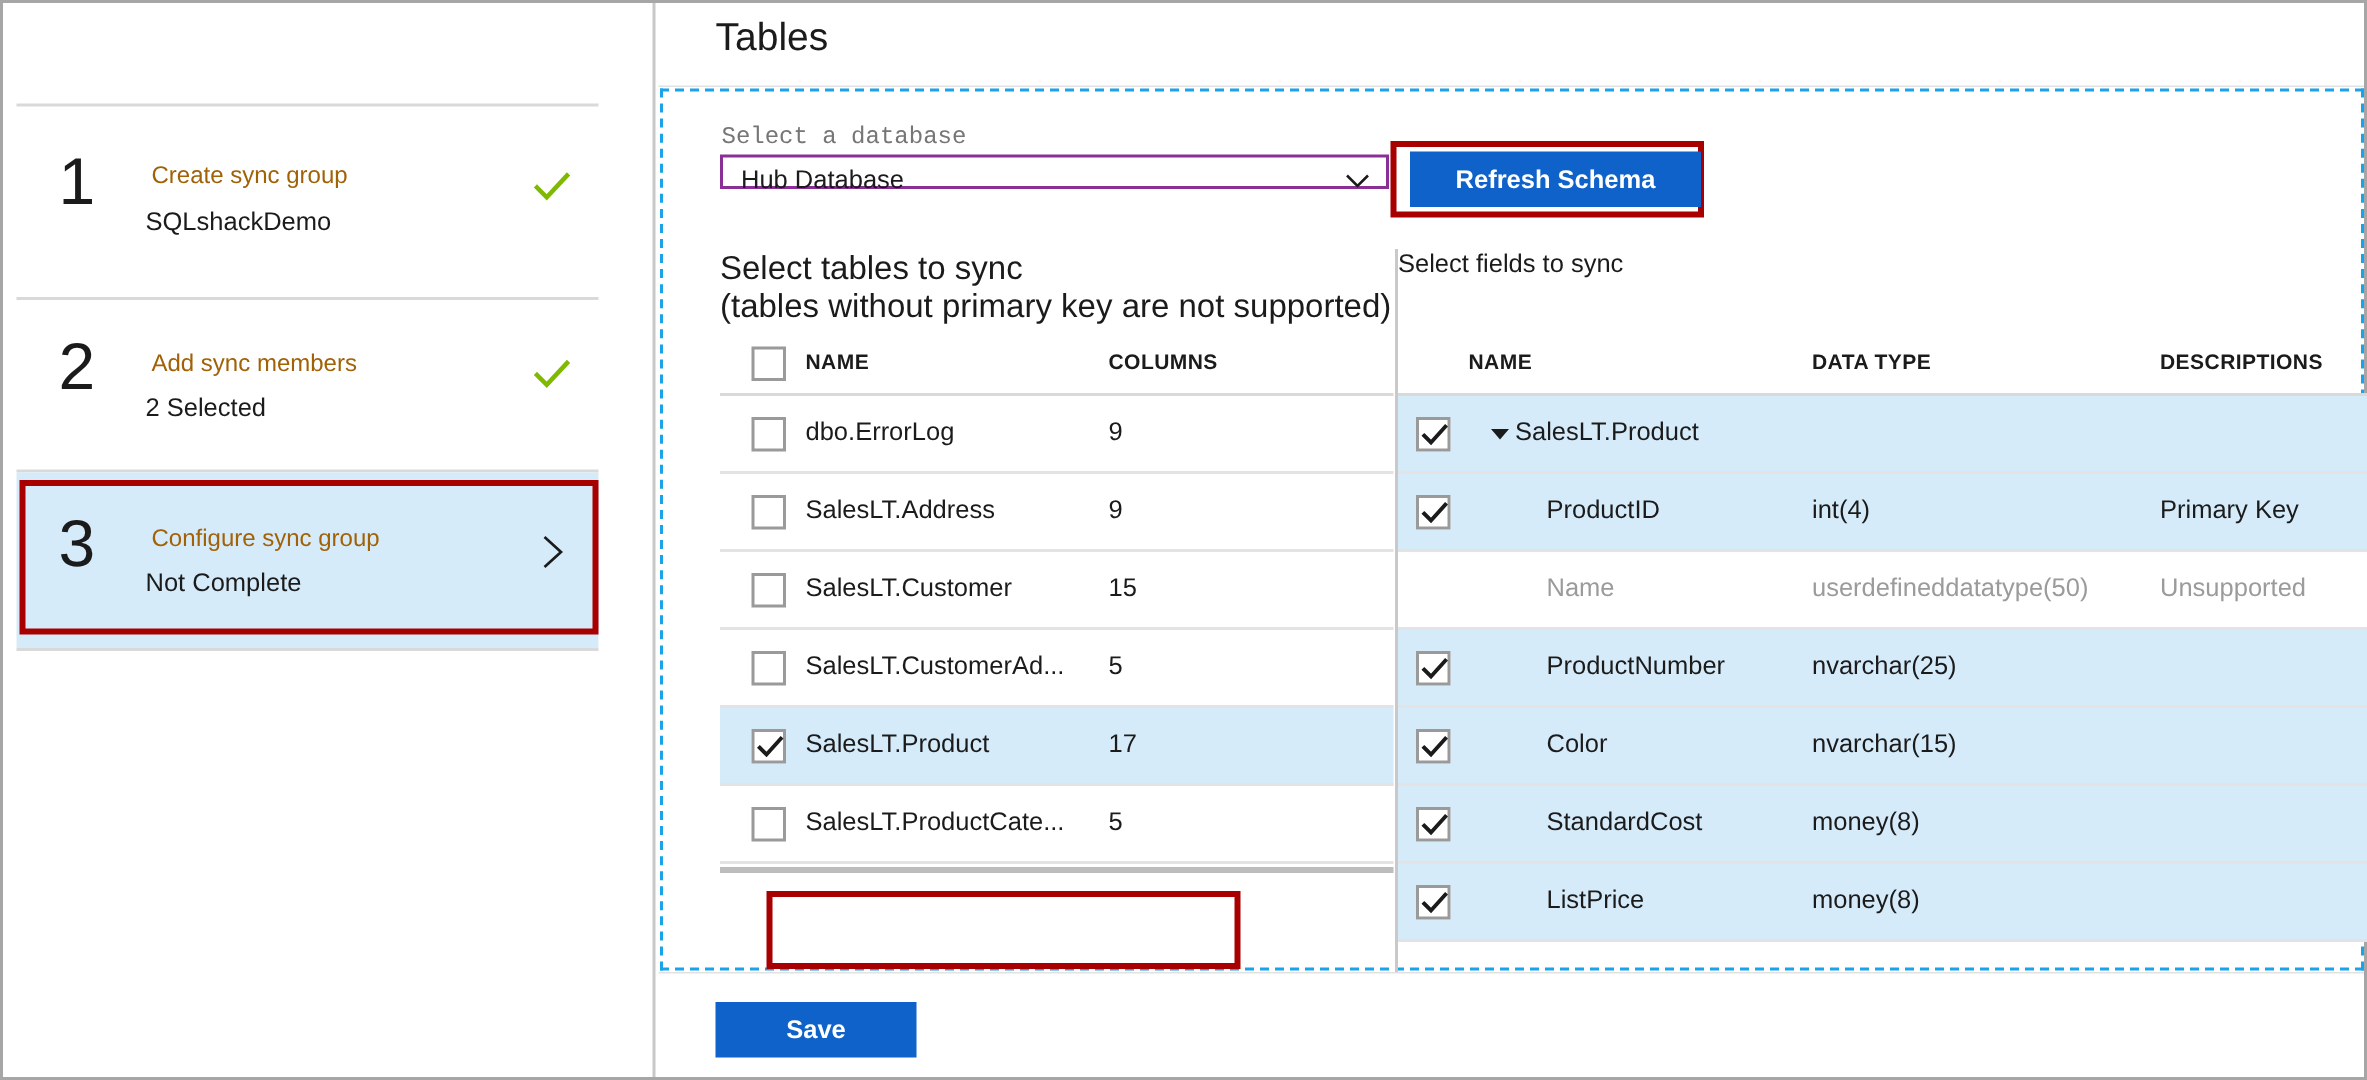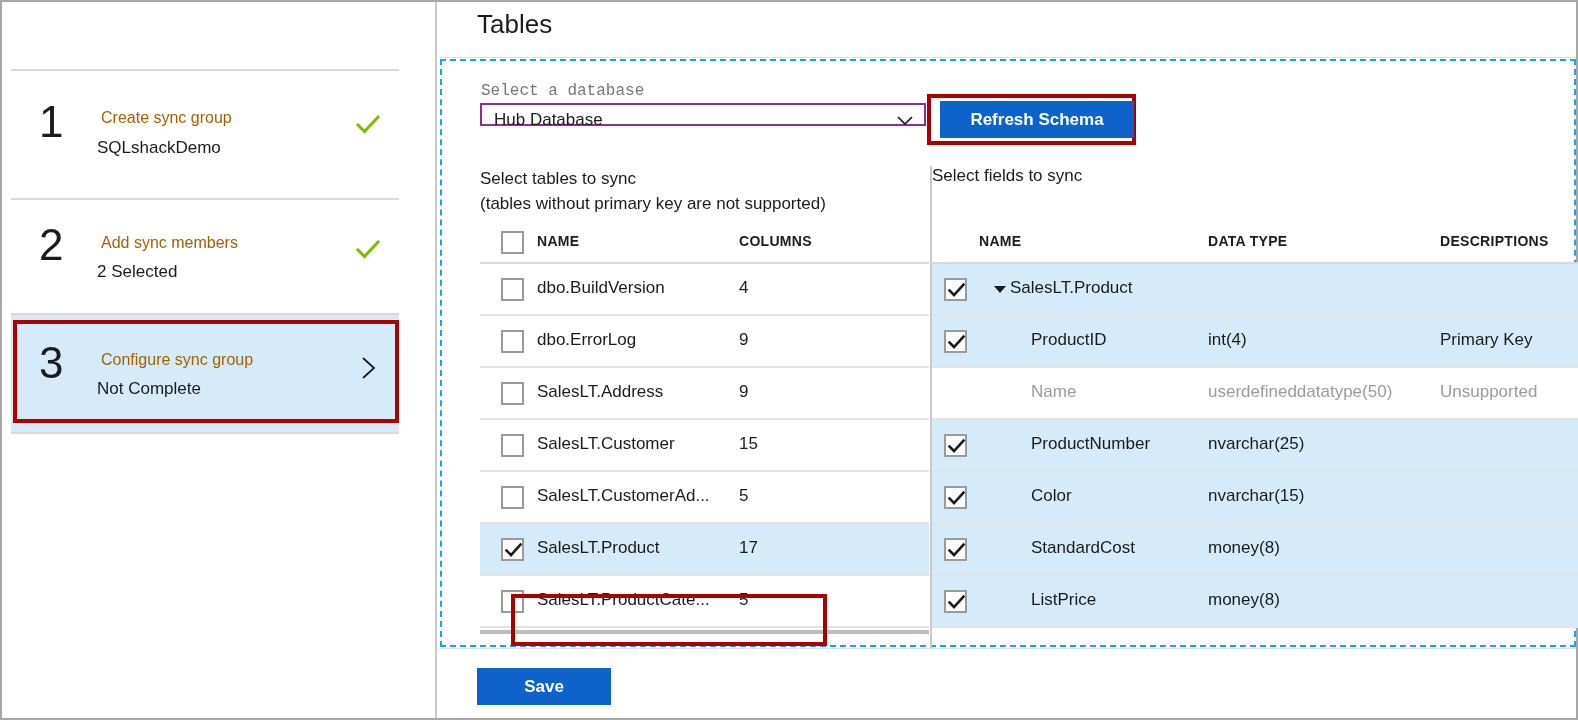--- a/index.html
+++ b/index.html
@@ -158,21 +158,21 @@
     cursor: pointer;
   }
 
   
   #tables-pane {
     position: absolute;
     left: 38px; top: 105px;
     width: 449px; height: 483px;
   }
   .pane-caption {
-    font-size: 17px; color: #1b1b1b;
+    font-size: 22px; color: #1b1b1b;
     line-height: 25px;
   }
   #tables-grid {
     position: absolute;
     left: 0; top: 55px;
     width: 449px;
   }
   .tg-head {
     position: relative;
     height: 43px;
@@ -396,25 +396,20 @@
 
         <div id="tables-grid">
           <div class="tg-head">
             <div class="cbox" style="left:21px; top:10px;"></div>
             <div class="hdr-name">NAME</div>
             <div class="hdr-cols">COLUMNS</div>
           </div>
           <div id="tables-rows">
               <div class="trow">
                 <div class="cbox"></div>
-                <div class="tname">dbo.BuildVersion</div>
-                <div class="tcols">4</div>
-              </div>
-              <div class="trow">
-                <div class="cbox"></div>
                 <div class="tname">dbo.ErrorLog</div>
                 <div class="tcols">9</div>
               </div>
               <div class="trow">
                 <div class="cbox"></div>
                 <div class="tname">SalesLT.Address</div>
                 <div class="tcols">9</div>
               </div>
               <div class="trow">
                 <div class="cbox"></div>

